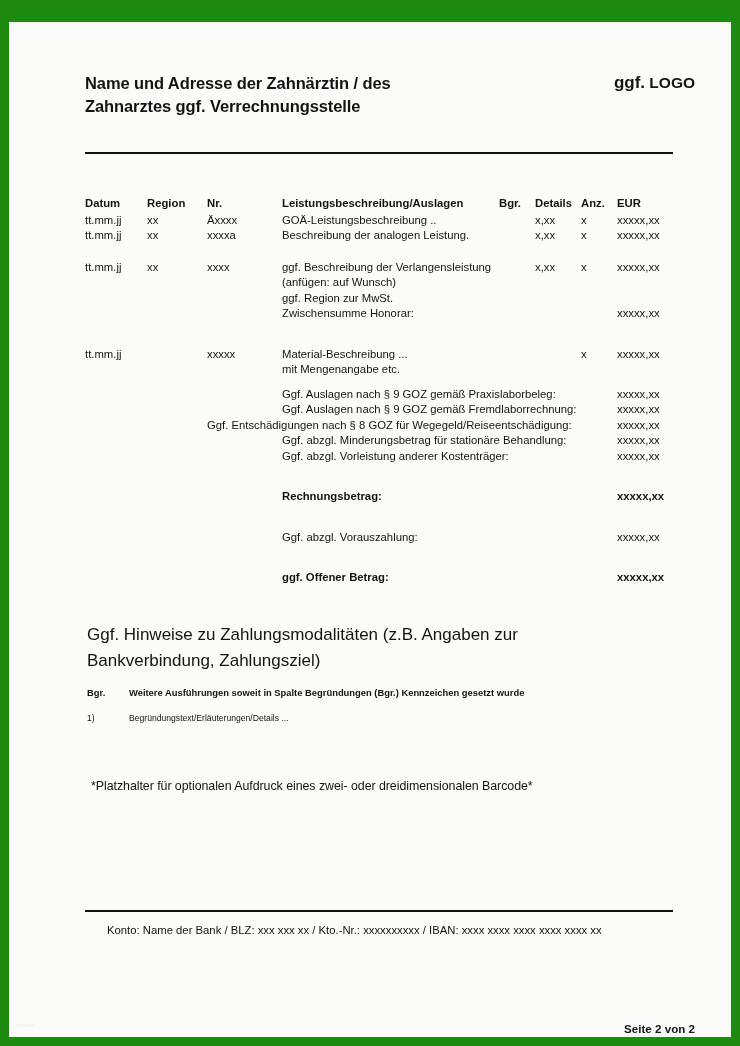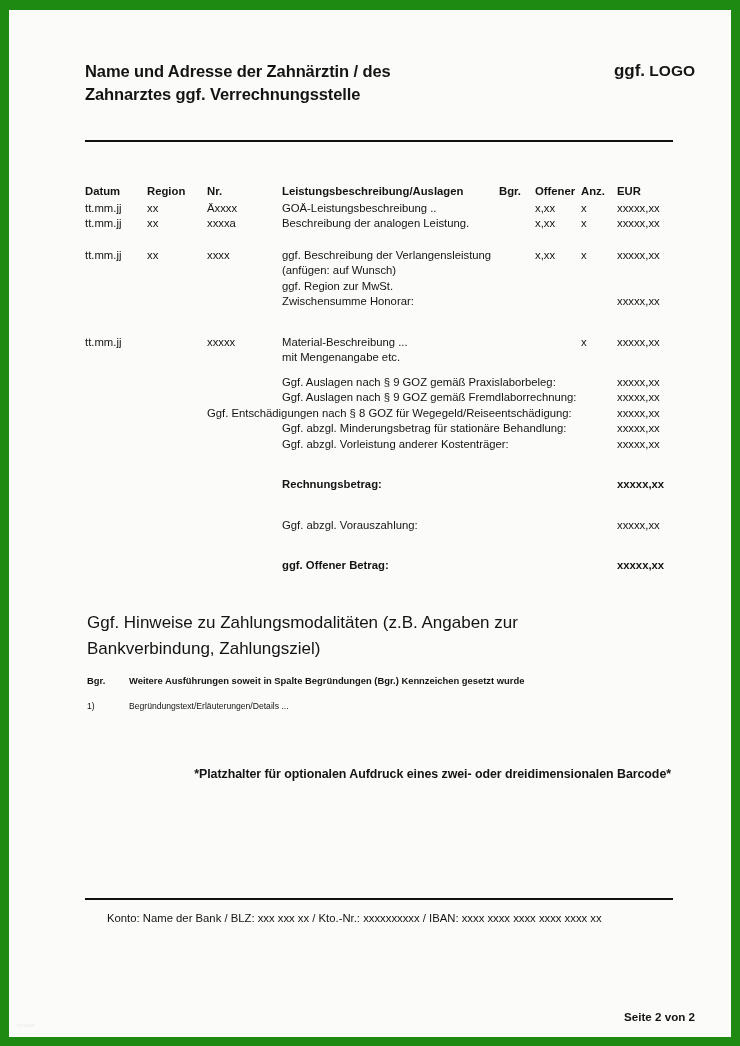--- a/index.html
+++ b/index.html
@@ -15,21 +15,21 @@
     overflow: hidden;
   }
 
   
   #page-frame {
     position: relative;
     width: 740px;
     height: 1046px;
     box-sizing: border-box;
     background: #1f8a12;
-    padding: 10px 9px 9px 9px;
+    padding: 22px 9px 9px 9px;
   }
   #paper {
     position: relative;
     width: 100%;
     height: 100%;
     box-sizing: border-box;
     background: #fbfbfa;
     overflow: hidden;
   }
 
@@ -166,23 +166,23 @@
     line-height: 1.4;
     display: flex;
   }
   .bgr-foot .key { width: 42px; flex: 0 0 42px; }
 
   .barcode-note {
     position: absolute;
     left: 82px;
     top: 757px;
     width: 580px;
-    text-align: right;
+    text-align: left;
     font-size: 12.4px;
-    font-weight: bold;
+    font-weight: normal;
     letter-spacing: -0.05px;
   }
 
   .bank-line {
     position: absolute;
     left: 98px;
     top: 901px;
     width: 570px;
     font-size: 11.3px;
     line-height: 1.4;
@@ -236,21 +236,21 @@
               <col class="c-anz">
               <col class="c-eur">
           </colgroup>
           <thead>
             <tr>
               <th>Datum</th>
               <th>Region</th>
               <th>Nr.</th>
               <th>Leistungsbeschreibung/Auslagen</th>
               <th class="t-bgr">Bgr.</th>
-              <th class="t-faktor">Offener</th>
+              <th class="t-faktor">Details</th>
               <th class="t-anz">Anz.</th>
               <th class="t-eur">EUR</th>
             </tr>
           </thead>
           <tbody>
 
             <tr>
               <td>tt.mm.jj</td>
               <td>xx</td>
               <td>Äxxxx</td>

